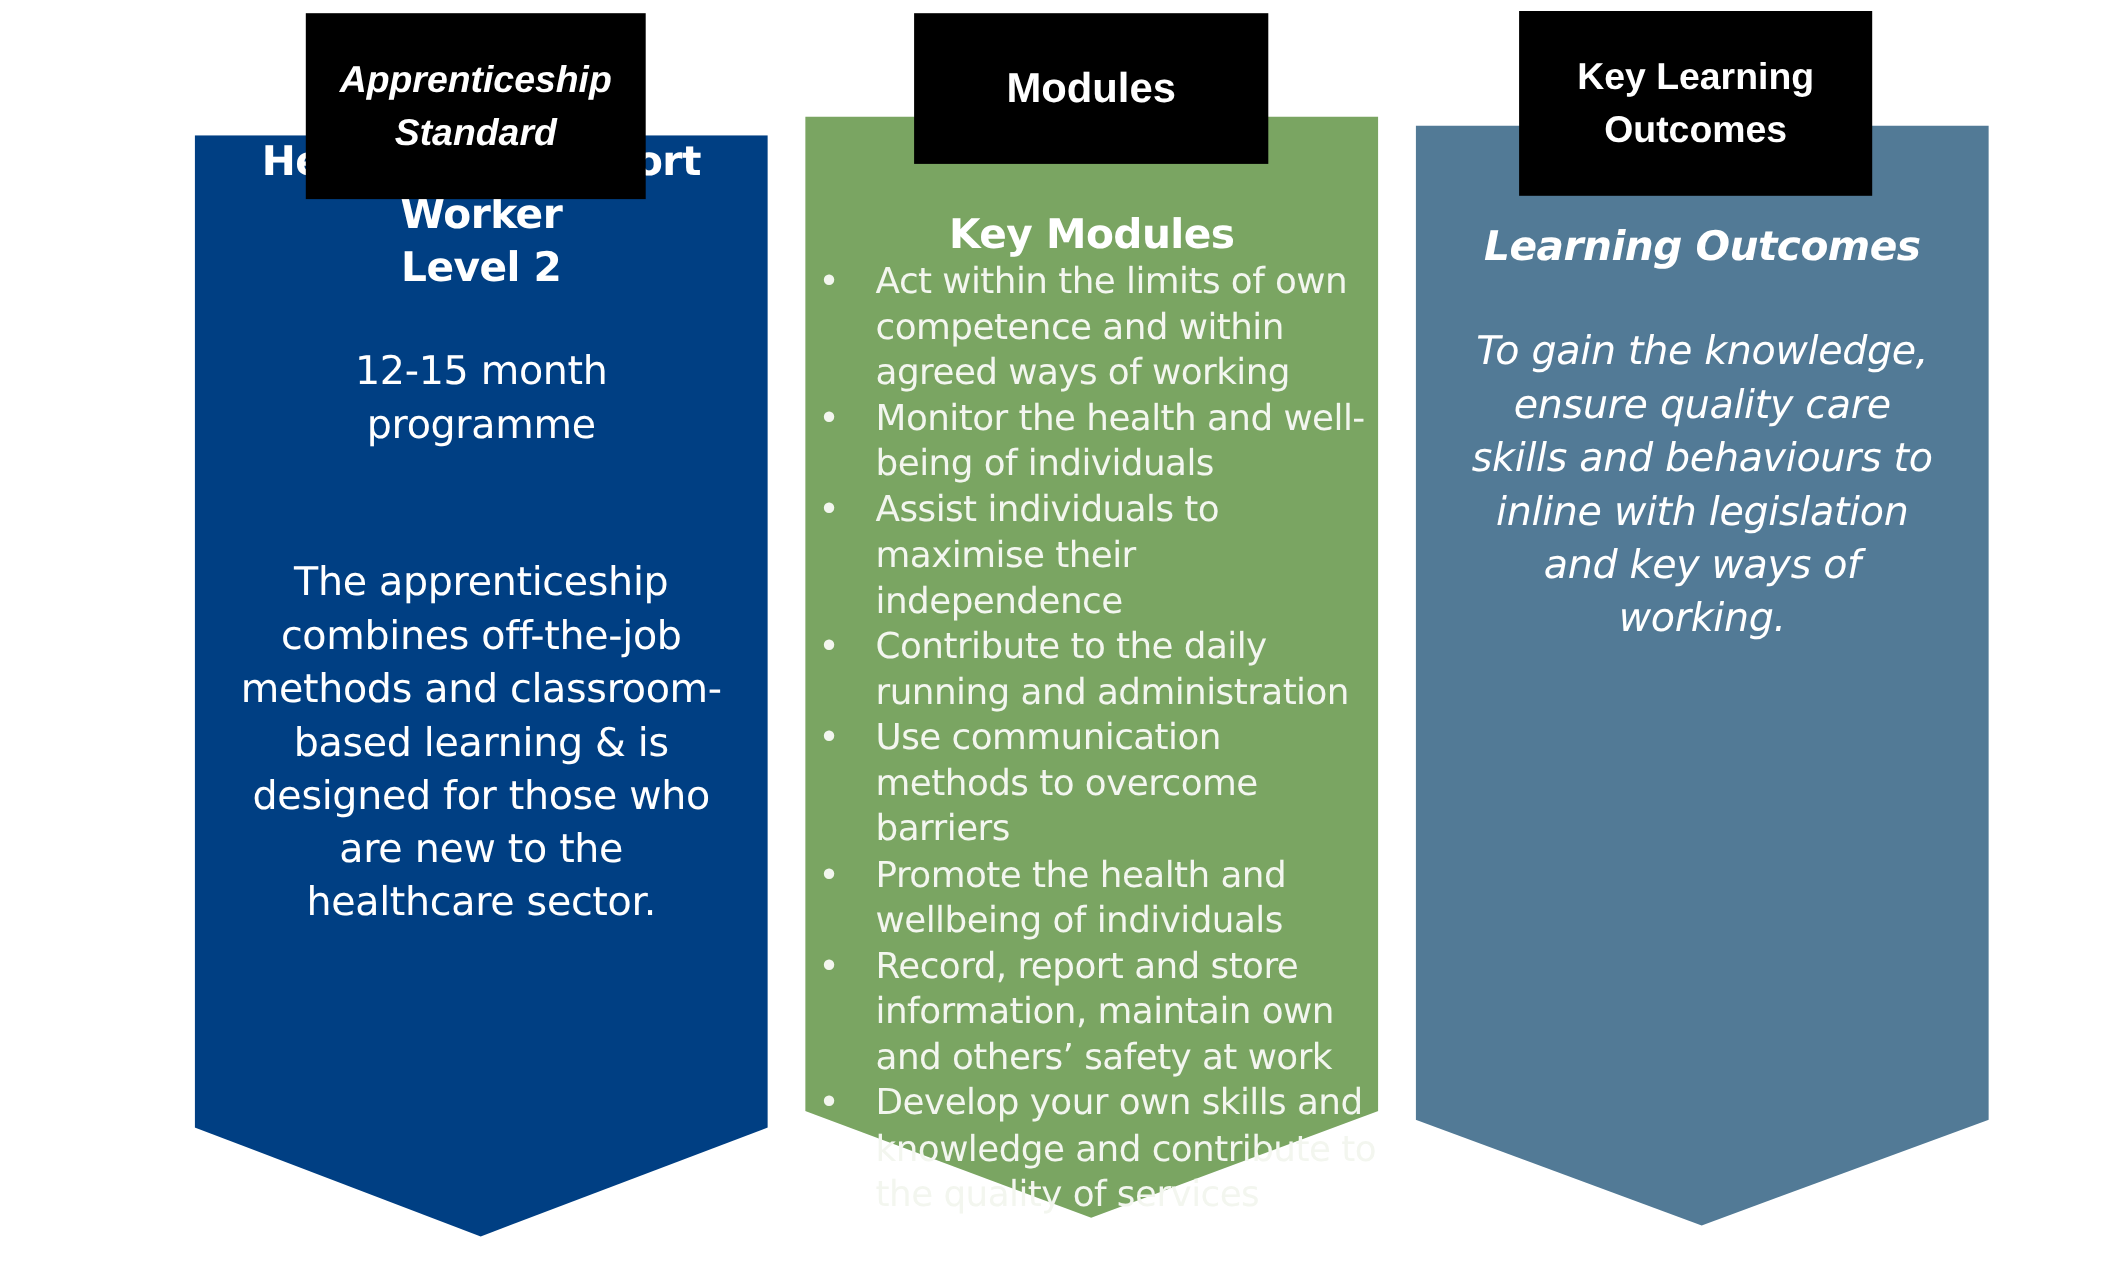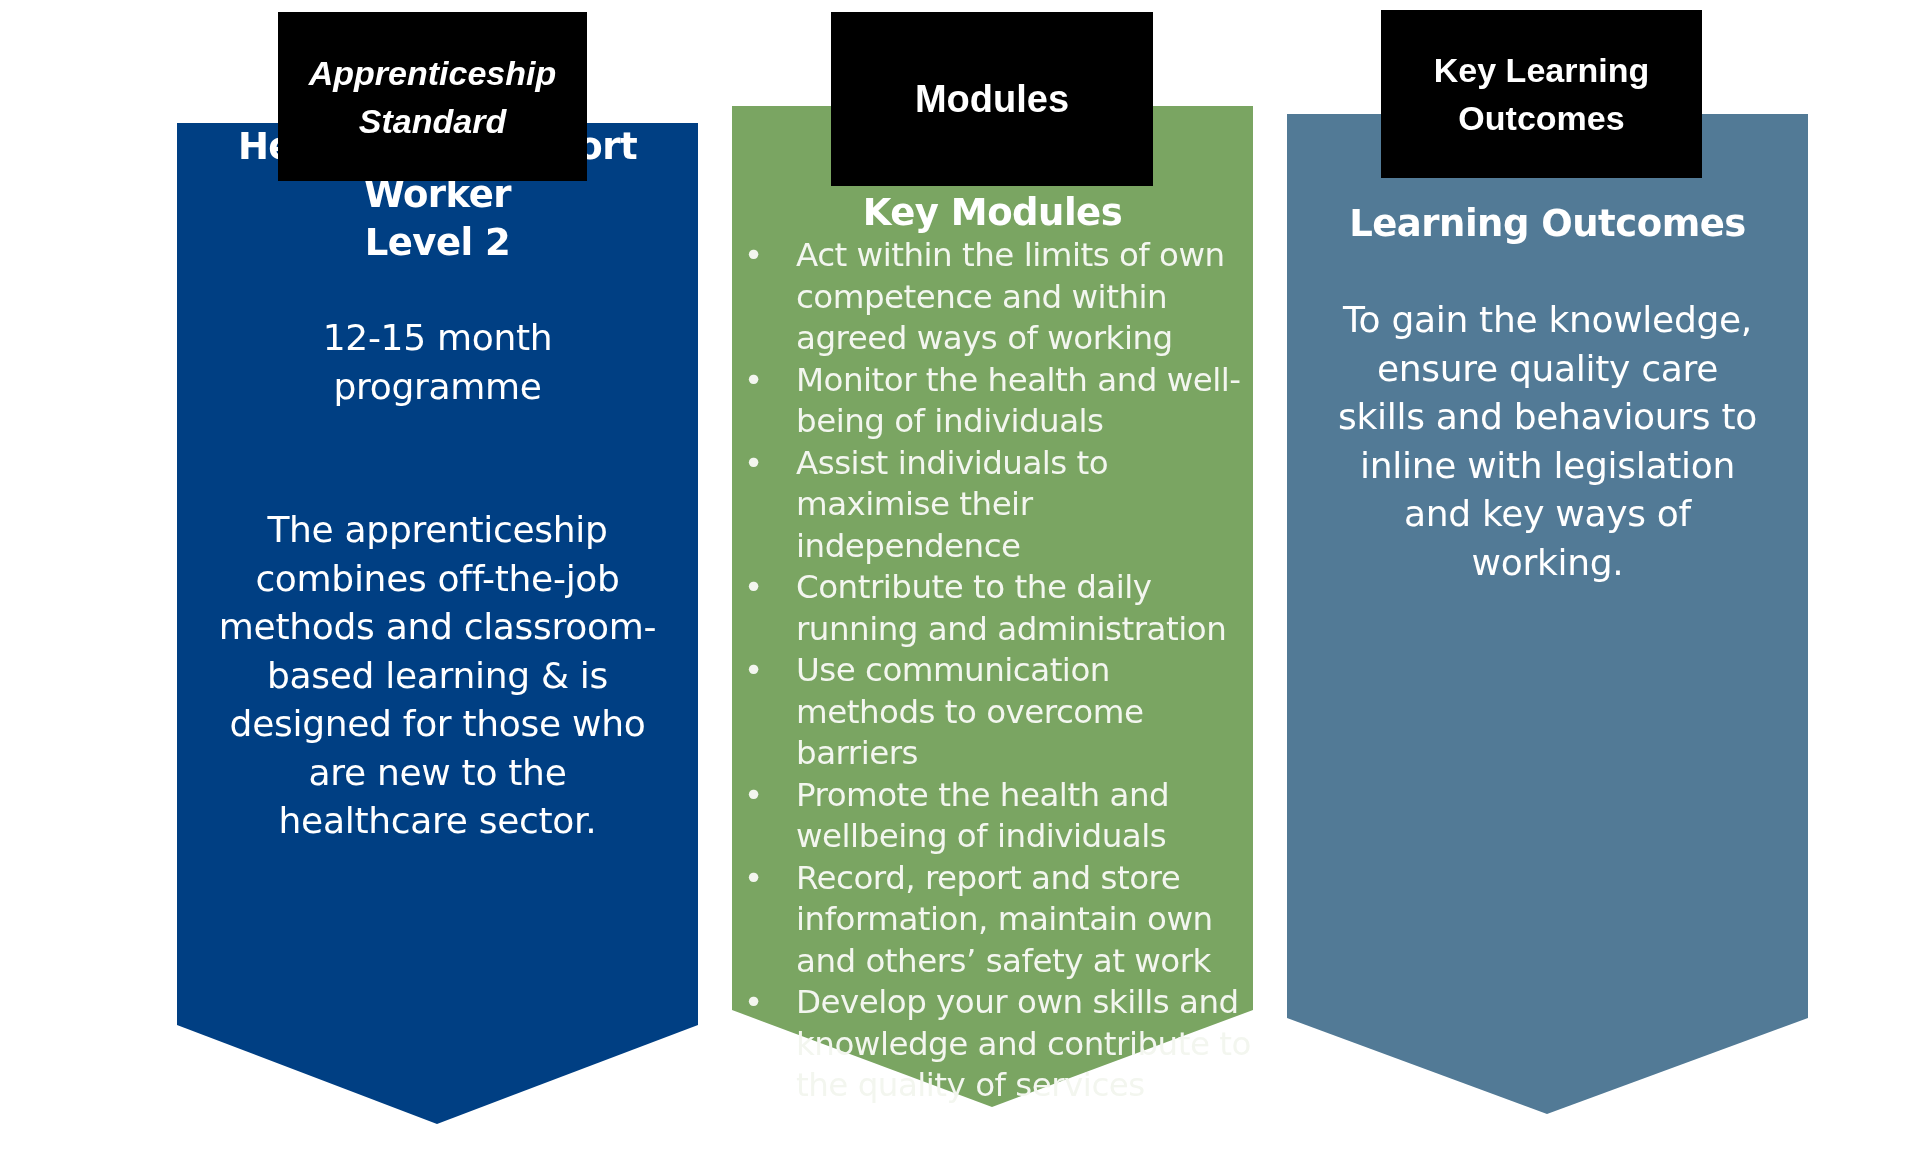--- a/index.html
+++ b/index.html
@@ -64,25 +64,25 @@
       <li><span class="bullet">•</span><span>Monitor the health and well-being of individuals</span></li>
       <li><span class="bullet">•</span><span>Assist individuals to maximise their independence</span></li>
       <li><span class="bullet">•</span><span>Contribute to the daily running and administration</span></li>
       <li><span class="bullet">•</span><span>Use communication methods to overcome barriers</span></li>
       <li><span class="bullet">•</span><span>Promote the health and wellbeing of individuals</span></li>
       <li><span class="bullet">•</span><span>Record, report and store information, maintain own and others’ safety at work</span></li>
       <li><span class="bullet">•</span><span>Develop your own skills and knowledge and contribute to the quality of services</span></li>
     </ul>
   </div>
 </div>
-<div class="tab" style="left:831px; top:12px; width:322px; height:174px; font-size:38px;">
+<div class="tab" style="left:831px; top:12px; width:322px; height:137px; font-size:38px;">
   <div>Modules</div>
 </div>
 
-<div class="chevron" style="left:1287px; top:114px; height:1002px;">
+<div class="chevron" style="left:1287px; top:114px; height:1002px;font-style:italic;">
   <svg width="521" height="1002">
     <polygon points="0,0 521,0 521,904 260,1000 0,904" fill="#527a96"></polygon>
   </svg>
   <div class="content">
     <div class="title" style="margin-top:86px;">Learning Outcomes</div>
     <div class="body-text" style="margin-top:48px;">
       <div>To gain the knowledge,</div>
       <div>ensure quality care</div>
       <div>skills and behaviours to</div>
       <div>inline with legislation</div>

